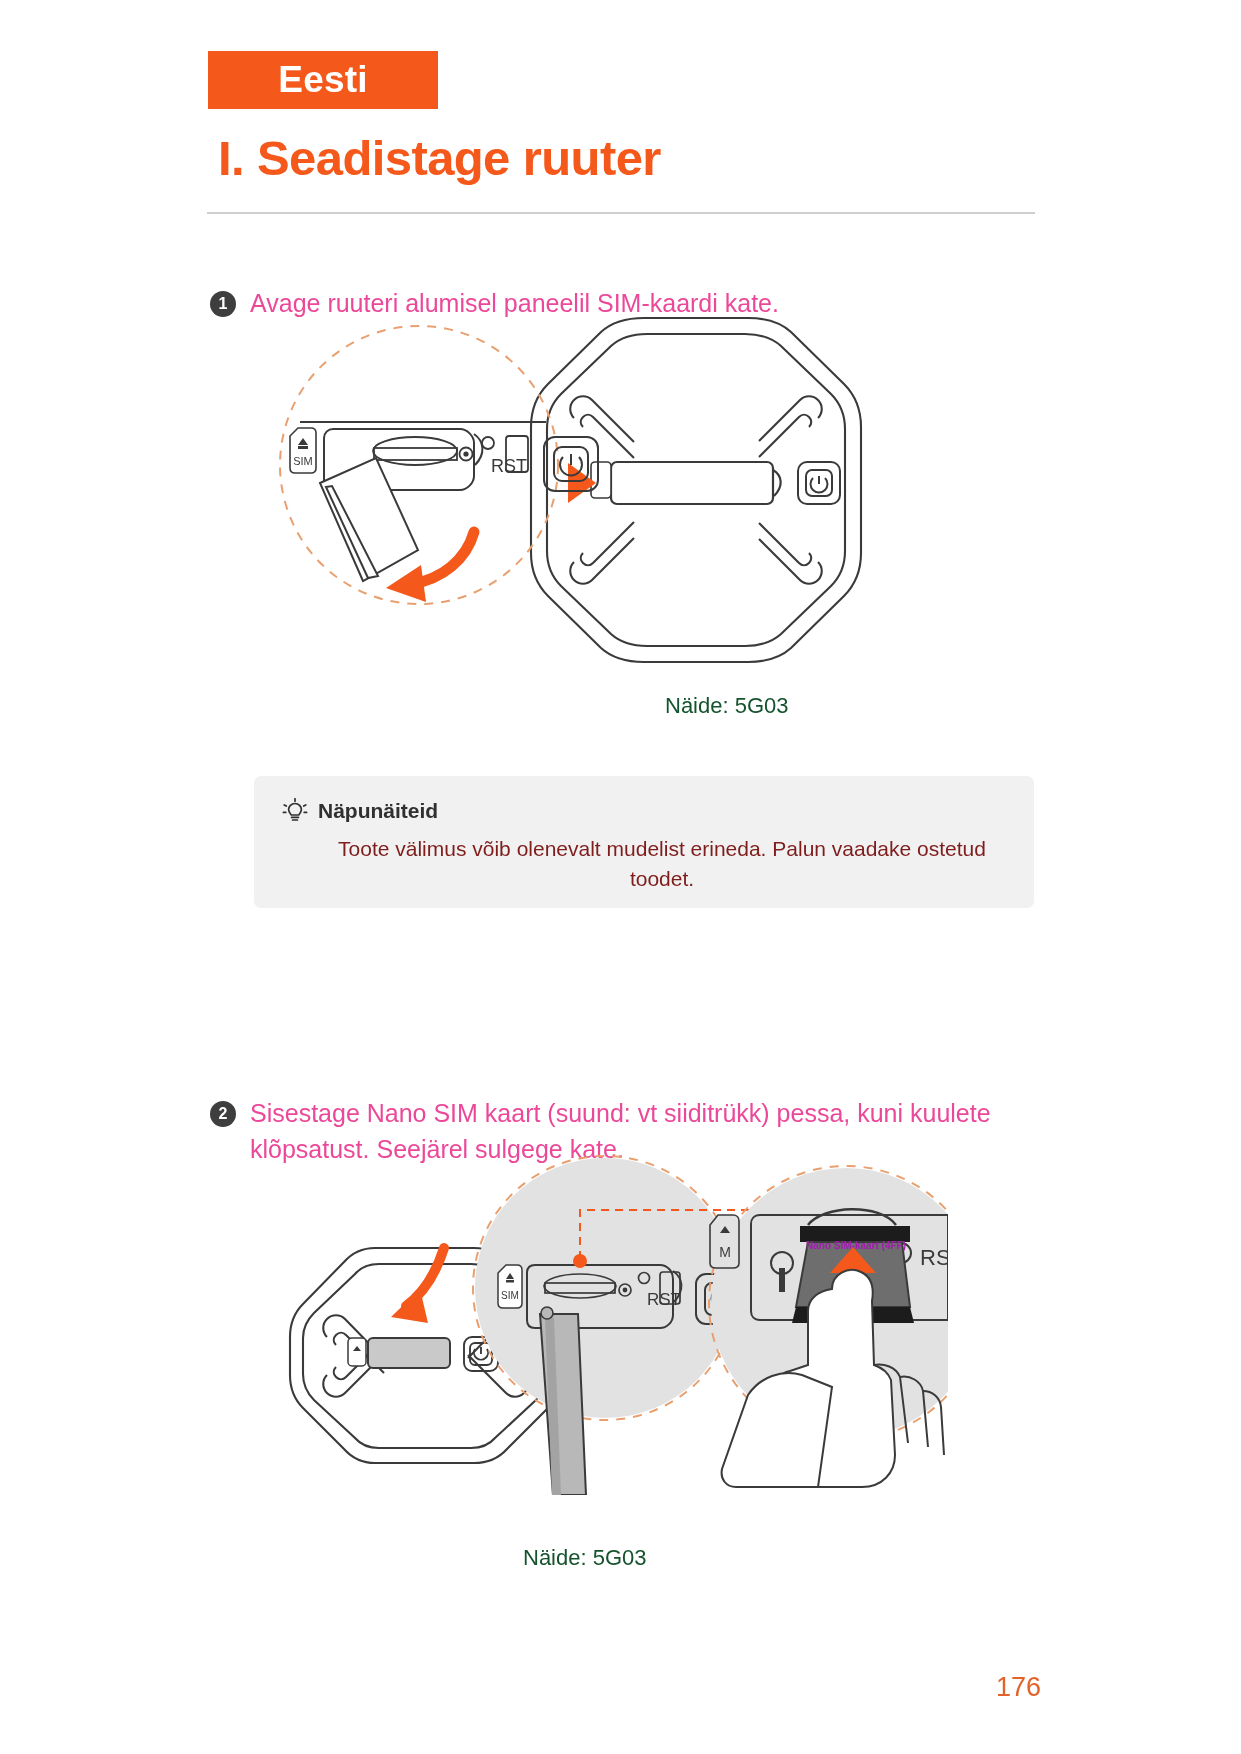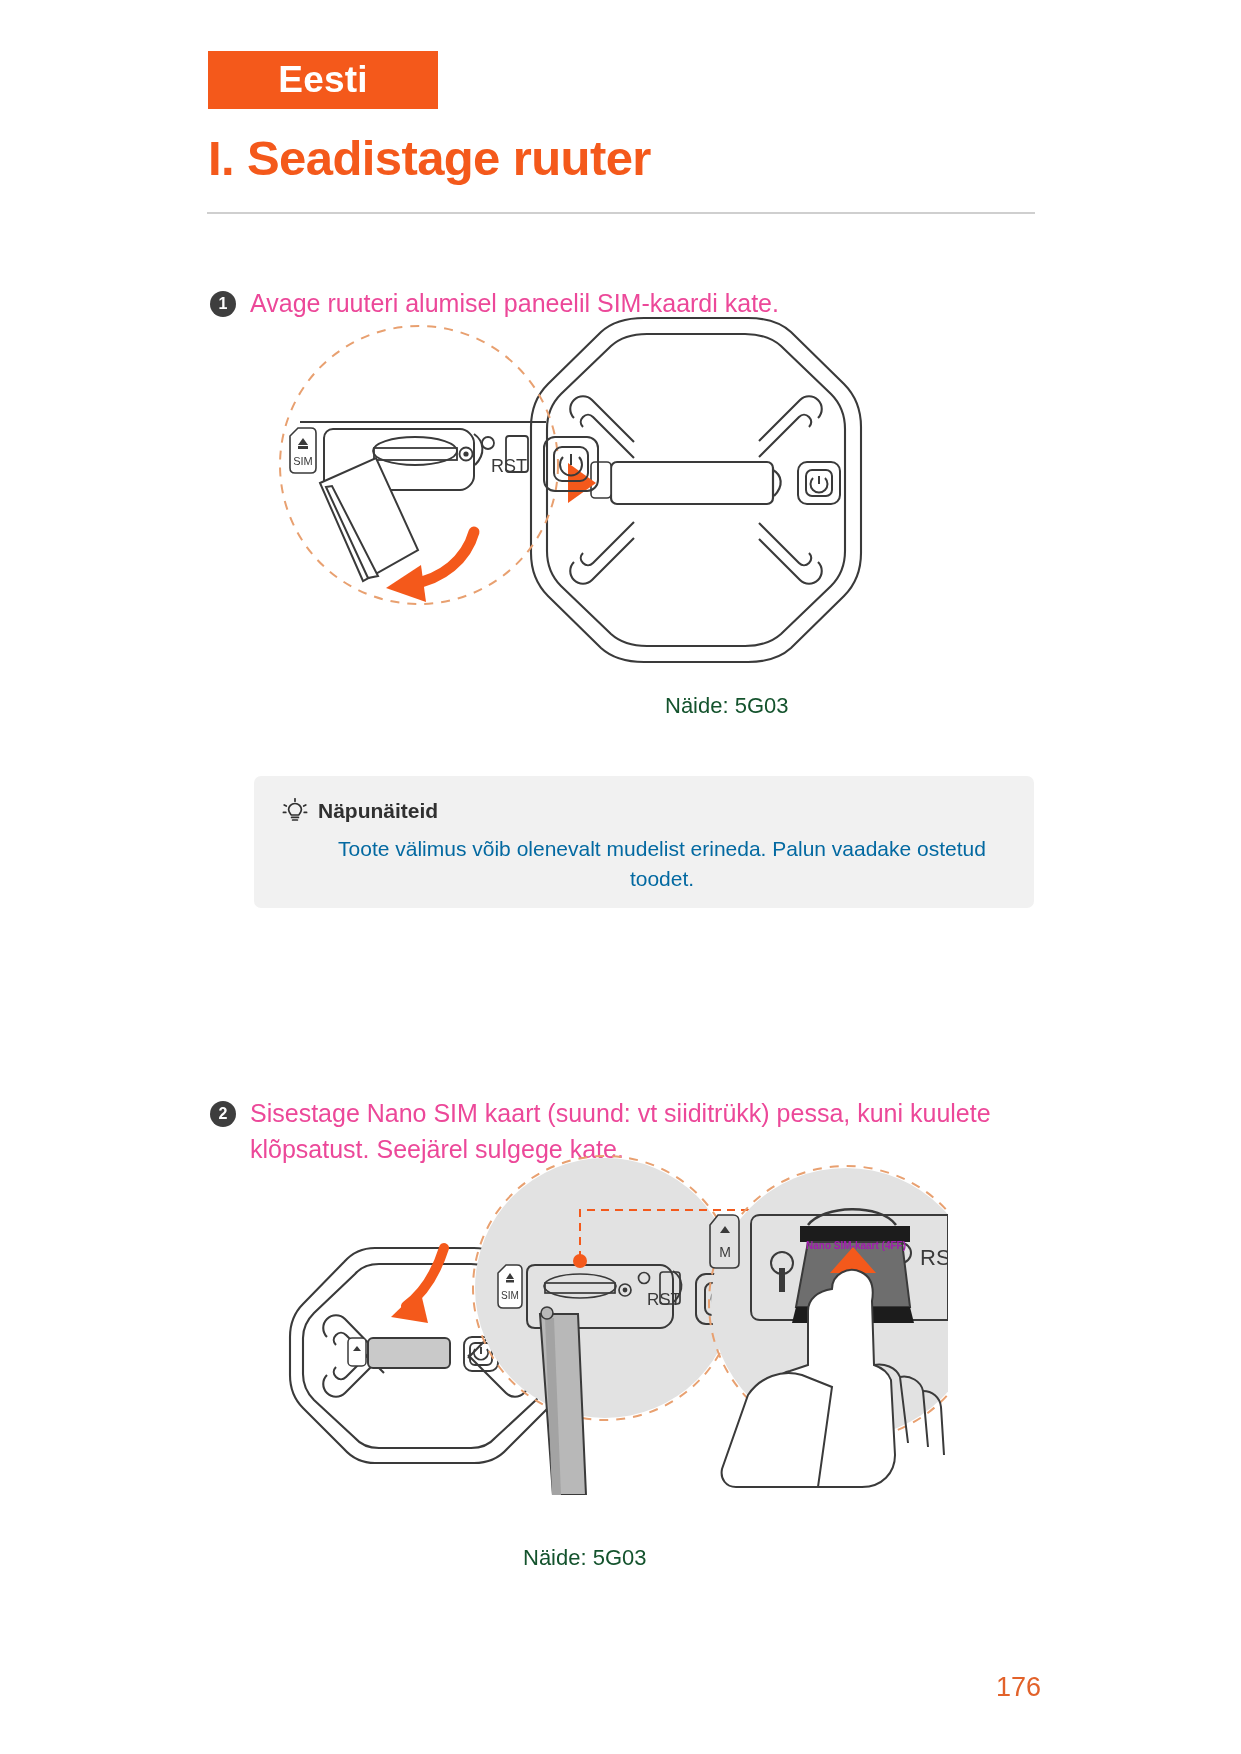--- a/index.html
+++ b/index.html
@@ -37,21 +37,21 @@
   .lang-tag span {
     color: #ffffff;
     font-size: 37px;
     font-weight: bold;
     letter-spacing: 0.2px;
   }
 
   
   .title {
     position: absolute;
-    left: 208px;
+    left: 218px;
     top: 130px;
     font-size: 49px;
     font-weight: bold;
     color: #f4591b;
     letter-spacing: -0.6px;
     white-space: nowrap;
   }
   .title-rule {
     position: absolute;
     left: 207px;
@@ -113,21 +113,21 @@
   .tip-title {
     font-size: 21px;
     font-weight: bold;
     color: #303030;
   }
   .tip-body {
     margin-top: 10px;
     margin-left: 36px;
     font-size: 21px;
     line-height: 1.45;
-    color: #0369a1;
+    color: #7f1d1d;
   }
 
   
   .figure { position: absolute; }
   .caption {
     position: absolute;
     font-size: 22px;
     color: #14532d;
     white-space: nowrap;
   }

